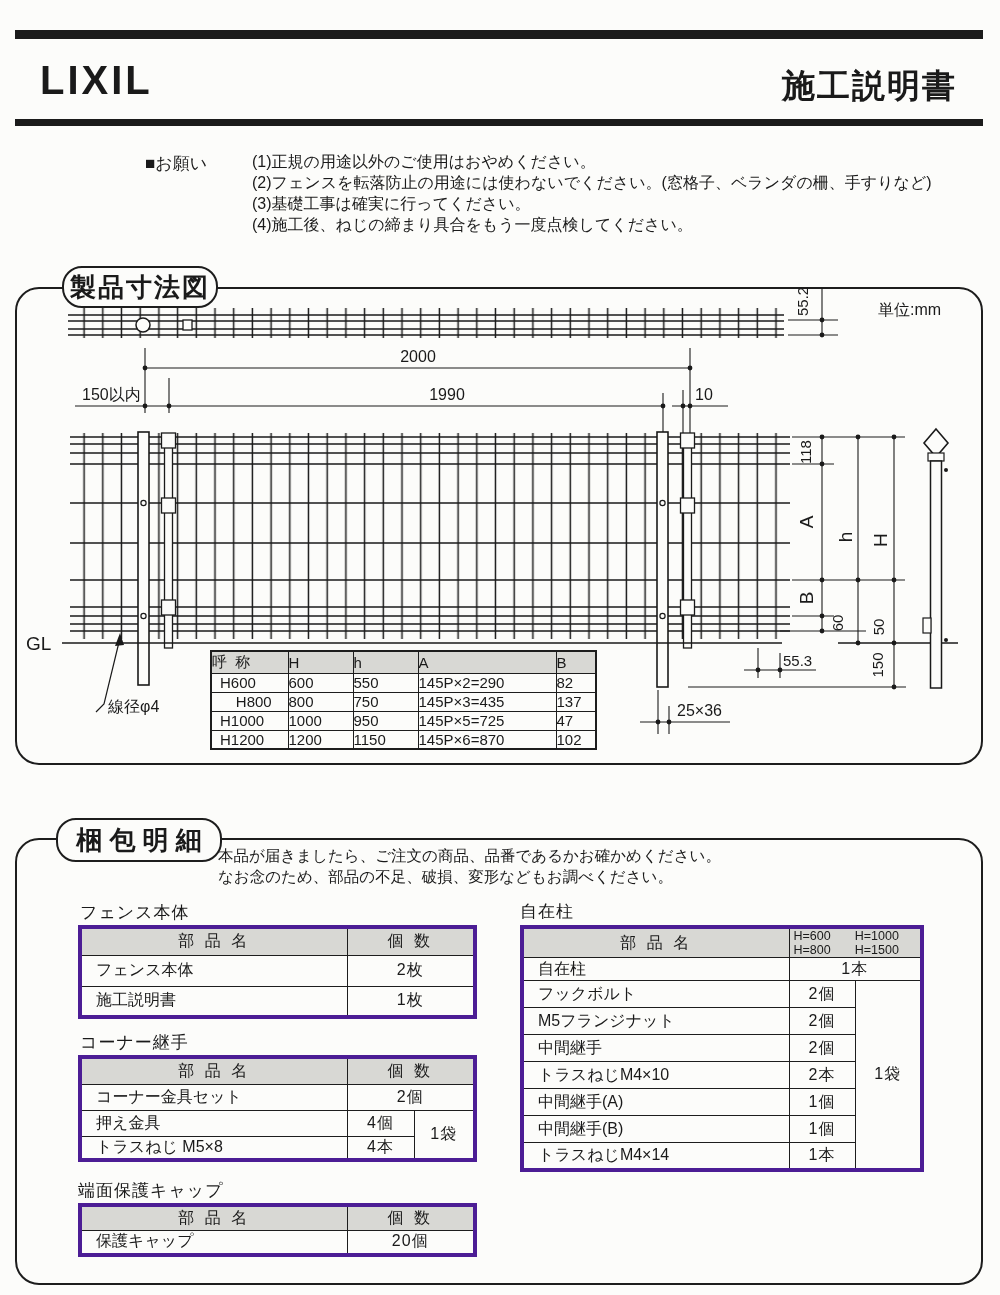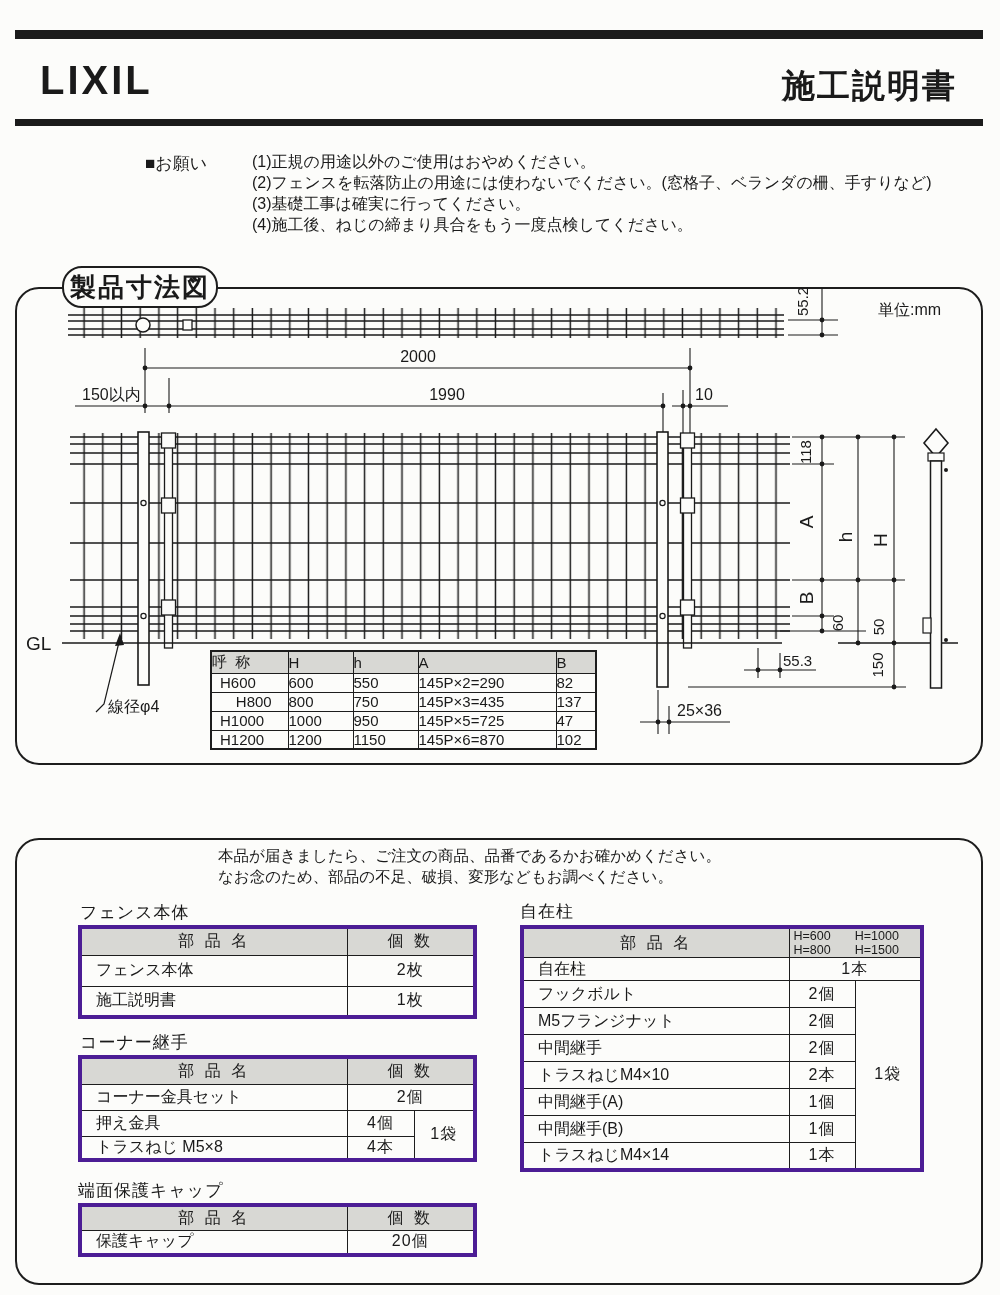--- a/index.html
+++ b/index.html
@@ -254,20 +254,21 @@
       <td style="text-align:left;padding-left:8px">H1200</td>
       <td>1200</td>
       <td>1150</td>
       <td>145P×6=870</td>
       <td>102</td>
     </tr>
   </tbody>
     </table>
 
   <div class="abs round-box" style="left:15px;top:838px;width:964px;height:443px;"></div>
+  <div class="abs pill" style="left:56px;top:818px;width:162px;height:40px;letter-spacing:0;">梱 包 明 細</div>
   <div class="abs intro" style="left:218px;top:845px;width:740px;">本品が届きましたら、ご注文の商品、品番であるかお確かめください。
 なお念のため、部品の不足、破損、変形などもお調べください。</div>
 
   <div class="abs tbl-label" style="left:80px;top:901px;">フェンス本体</div>
   <table class="pack abs" style="left:78px;top:925px;width:395px;">
     <colgroup>
         <col style="width:267px">
         <col style="width:128px">
       </colgroup>
     <tbody>

